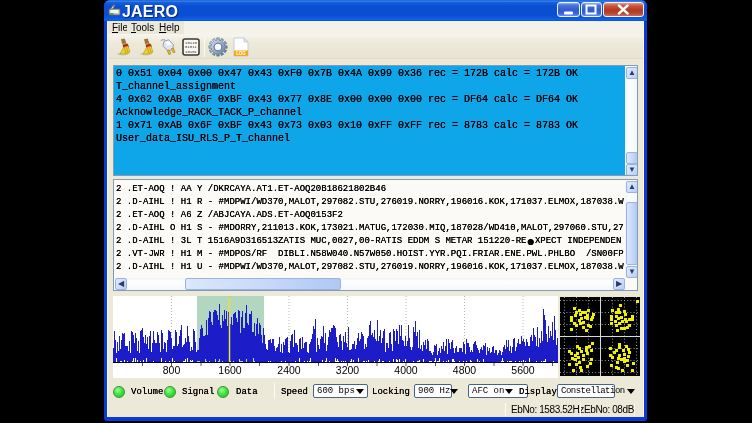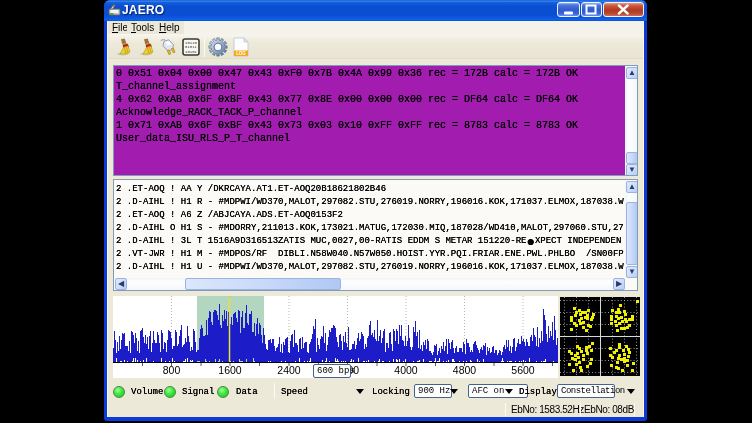--- a/index.html
+++ b/index.html
@@ -7,39 +7,39 @@
 .abs { position:absolute; }
 
 #frame { left:104px; top:0; width:543px; height:421px;
   background:#0a3bd7; border-radius:6px 6px 3px 3px; }
 #content { left:107px; top:21px; width:537px; height:396px;
   background:#ece9d8; border-left:1px solid #fdf8e6; border-right:1px solid #fdf8e6;
   border-bottom:1px solid #fdf8e6;}
 
 #titlebar { left:104px; top:0; width:543px; height:21px; border-radius:6px 6px 0 0;
   background:linear-gradient(180deg,#0d4fc8 0%,#3d8bf0 5%,#1460dd 11%,#0a4ed2 30%,#0a4ed2 70%,#0c57e0 85%,#0e63ee 94%,#0850c0 100%);}
-#title { left:122px; top:3px; color:#fff; font-size:12px; font-weight:bold;
+#title { left:122px; top:3px; color:#fff; font-size:16px; font-weight:bold;
   text-shadow:1px 1px 1px rgba(0,0,40,.6); letter-spacing:0.2px;}
 .tbtn { top:2px; height:15px; border-radius:3px; border:1px solid #eef4fd; }
 #btn-min { left:557px; width:23px;
   background:linear-gradient(180deg,#9db9f0 0%,#4a77dd 15%,#2f5bce 55%,#3765d4 80%,#6890e8 100%); }
 #btn-max { left:581px; width:21px;
   background:linear-gradient(180deg,#9db9f0 0%,#4a77dd 15%,#2f5bce 55%,#3765d4 80%,#6890e8 100%); }
 #btn-close { left:603px; width:41px;
   background:linear-gradient(180deg,#e59b89 0%,#cd5a41 20%,#b23a20 55%,#b84830 80%,#cc705a 100%); }
 
 #menubar { left:108px; top:21px; width:535px; height:13px; background:#f4f2ea; }
 .menu { position:absolute; top:0; height:13px; font-size:10px; color:#000;
   background:#ebe8da; padding:0 4px; line-height:13px;}
 
 #toolbar { left:108px; top:34px; width:535px; height:25px;
   background:linear-gradient(180deg,#f7f5ee 0%,#ece9d8 40%,#e9e5d4 100%);
   border-bottom:1px solid #e2ddcb; }
 
-.tarea { background:#a21caf; border:1px solid #7f9db9; overflow:hidden; }
+.tarea { background:#0ea5e9; border:1px solid #7f9db9; overflow:hidden; }
 #area1 { left:113px; top:65px; width:525px; height:111px; }
 #area2 { left:113px; top:179px; width:525px; height:112px; background:#fbfaf7;}
 .mono1 { position:absolute; left:2px; font-family:"Liberation Mono", monospace;
   font-size:10px; color:#000; white-space:pre; text-shadow:0 0 0.3px #000; }
 .mono2 { position:absolute; left:2px; font-family:"Liberation Mono", monospace;
   font-size:9px; color:#000; white-space:pre; text-shadow:0 0 0.3px #000; }
 
 .sb-track-v { background:linear-gradient(90deg,#f0f4fb, #fdfefe 30%,#f4f6fb); }
 .sb-track-h { background:linear-gradient(180deg,#f0f4fb, #fdfefe 30%,#f4f6fb); }
 .sb-btn { position:absolute; width:12px; height:12px; border-radius:2px;
@@ -218,21 +218,21 @@
 </svg>
 
 <div class="led" style="left:113px;top:386px"></div>
 <div class="ctl" style="left:131px;top:387px">Volume</div>
 <div class="led" style="left:164px;top:386px"></div>
 <div class="ctl" style="left:182px;top:387px">Signal</div>
 <div class="led" style="left:217px;top:386px"></div>
 <div class="ctl" style="left:236px;top:387px">Data</div>
 <div class="abs" style="left:274px;top:383px;width:1px;height:16px;background:#c8c4b4;border-right:1px solid #fbfaf4"></div>
 <div class="ctl" style="left:281px;top:387px">Speed</div>
-<div class="combo" style="left:313px;top:364px;width:38px">600 bps</div>
+<div class="combo" style="left:313px;top:384px;width:55px">600 bps</div>
 <div class="arr" style="left:356px;top:389px"></div>
 <div class="ctl" style="left:372px;top:387px">Locking</div>
 <div class="combo" style="left:414px;top:384px;width:38px">900 Hz</div>
 <div class="arr" style="left:450px;top:389px"></div>
 <div class="combo" style="left:468px;top:384px;width:60px">AFC on</div>
 <div class="arr" style="left:505px;top:389px"></div>
 <div class="ctl" style="left:519px;top:387px">Display</div>
 <div class="combo" style="left:557px;top:384px;width:58px;letter-spacing:-0.5px">Constellation</div>
 <div class="arr" style="left:627px;top:389px"></div>
 

